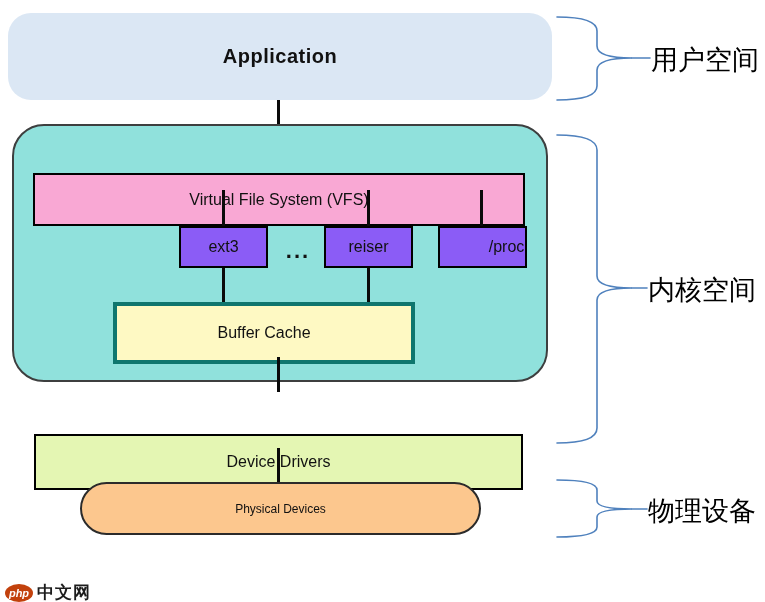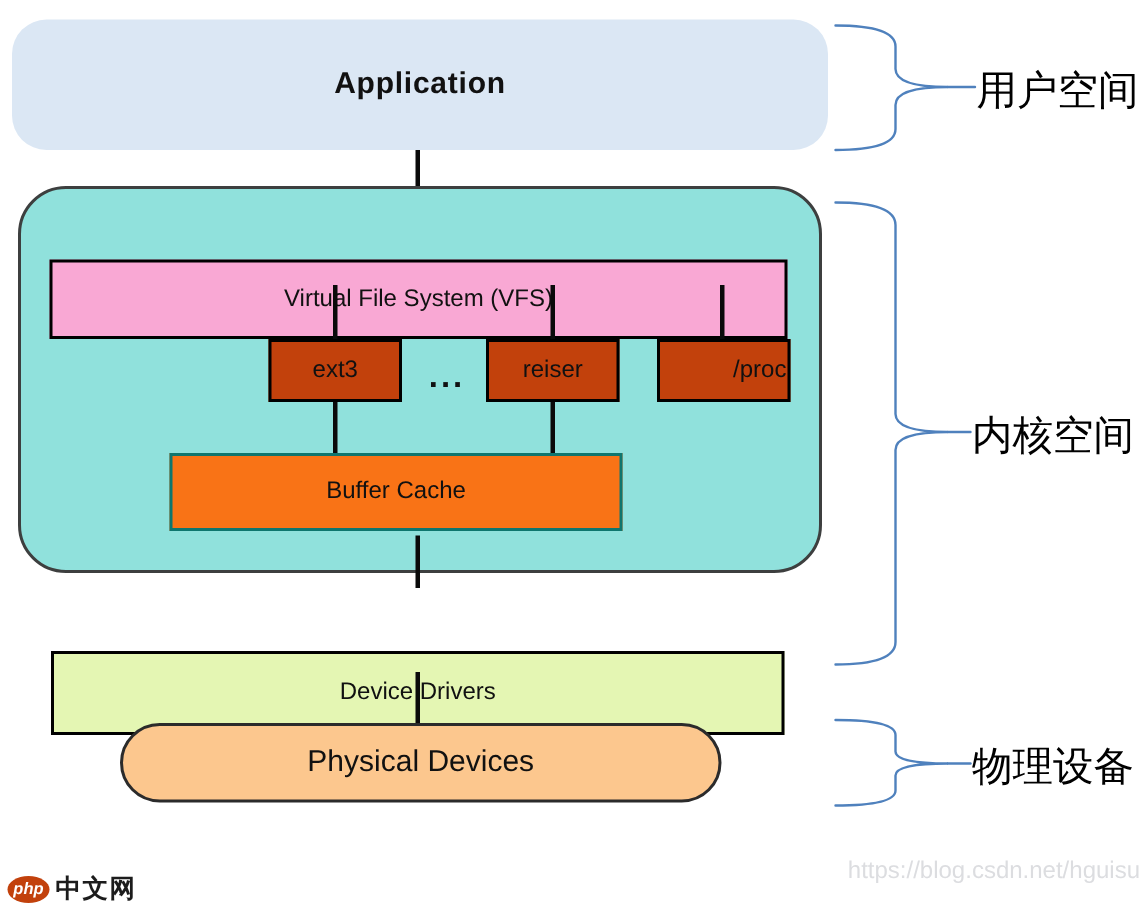--- a/index.html
+++ b/index.html
@@ -8,31 +8,31 @@
     font-family:"Liberation Sans","DejaVu Sans",sans-serif;overflow:hidden;
   }
   .box{position:absolute;display:flex;align-items:center;justify-content:center;
        color:#111;box-sizing:border-box;}
   .app-box{left:8px;top:13px;width:544px;height:87px;background:#dbe7f4;
            font-size:20px;font-weight:bold;letter-spacing:.5px;border-radius:23px;}
   .kernel-container{left:12px;top:124px;width:536px;height:258px;background:#90e1dc;
            border:2px solid #3d3f3f;border-radius:32px;}
   .vfs-box{left:33px;top:137px;width:492px;height:53px;background:#f9a8d4;
            border:2px solid #000;font-size:16px;margin-top:36px;}
-  .fs-box{top:226px;width:89px;height:42px;background:#c2410c;border:2px solid #000;
+  .fs-box{top:226px;width:89px;height:42px;background:#8b5cf6;border:2px solid #000;
           font-size:16px;}
   .fs-ext3{left:179px;} .fs-reiser{left:324px;} .fs-proc{left:438px;padding-left:48px;}
   .ellipsis{position:absolute;left:278px;top:238px;width:40px;text-align:center;
           font-size:22px;font-weight:bold;letter-spacing:2px;color:#111;}
-  .buffer-box{left:113px;top:302px;width:302px;height:52px;background:#f97316;
-          border:2px solid #0f766e;font-size:16px;}
+  .buffer-box{left:113px;top:302px;width:302px;height:62px;background:#fef9c3;
+          border:4px solid #0f766e;font-size:16px;}
   .drivers-box{left:34px;top:392px;width:489px;height:56px;background:#e4f6b3;
           border:2px solid #000;font-size:16px;margin-top:42px;}
   .physical-box{left:80px;top:482px;width:401px;height:53px;background:#fcc78e;
-          border:2px solid #2b2b2b;border-radius:27px;font-size:20px;}
+          border:2px solid #2b2b2b;border-radius:27px;font-size:12px;}
   .vline{position:absolute;width:3px;background:#0a0a0a;}
   .brace-svg{position:absolute;left:0;top:0;pointer-events:none;}
   .zh-label{position:absolute;font-family:"Liberation Serif","DejaVu Serif",serif;
           font-size:27px;color:#000;white-space:nowrap;}
   .footer-logo{position:absolute;left:5px;top:581px;display:flex;align-items:center;gap:4px;}
   .php-badge{width:28px;height:18px;background:#c2410c;border-radius:50%;
           display:flex;align-items:center;justify-content:center;color:#fff;
           font-size:11px;font-weight:bold;font-style:italic;}
   .logo-text{font-size:17px;font-weight:bold;color:#1c1c1c;letter-spacing:1px;}
   .watermark{position:absolute;right:5px;top:572px;font-size:16px;color:#dcdde0;}
@@ -101,15 +101,14 @@
 
   <div class="zh-label" style="left:651px;top:42px;">用户空间</div>
   <div class="zh-label" style="left:648px;top:272px;">内核空间</div>
   <div class="zh-label" style="left:648px;top:493px;text-align:right;">物理设备</div>
 
   <div class="footer-logo">
     <div class="php-badge">php</div>
     <div class="logo-text">中文网</div>
   </div>
 
-  <div class="watermark">https://blog.csdn.net/hguisu</div>
 
 </div>
 
 </body></html>

